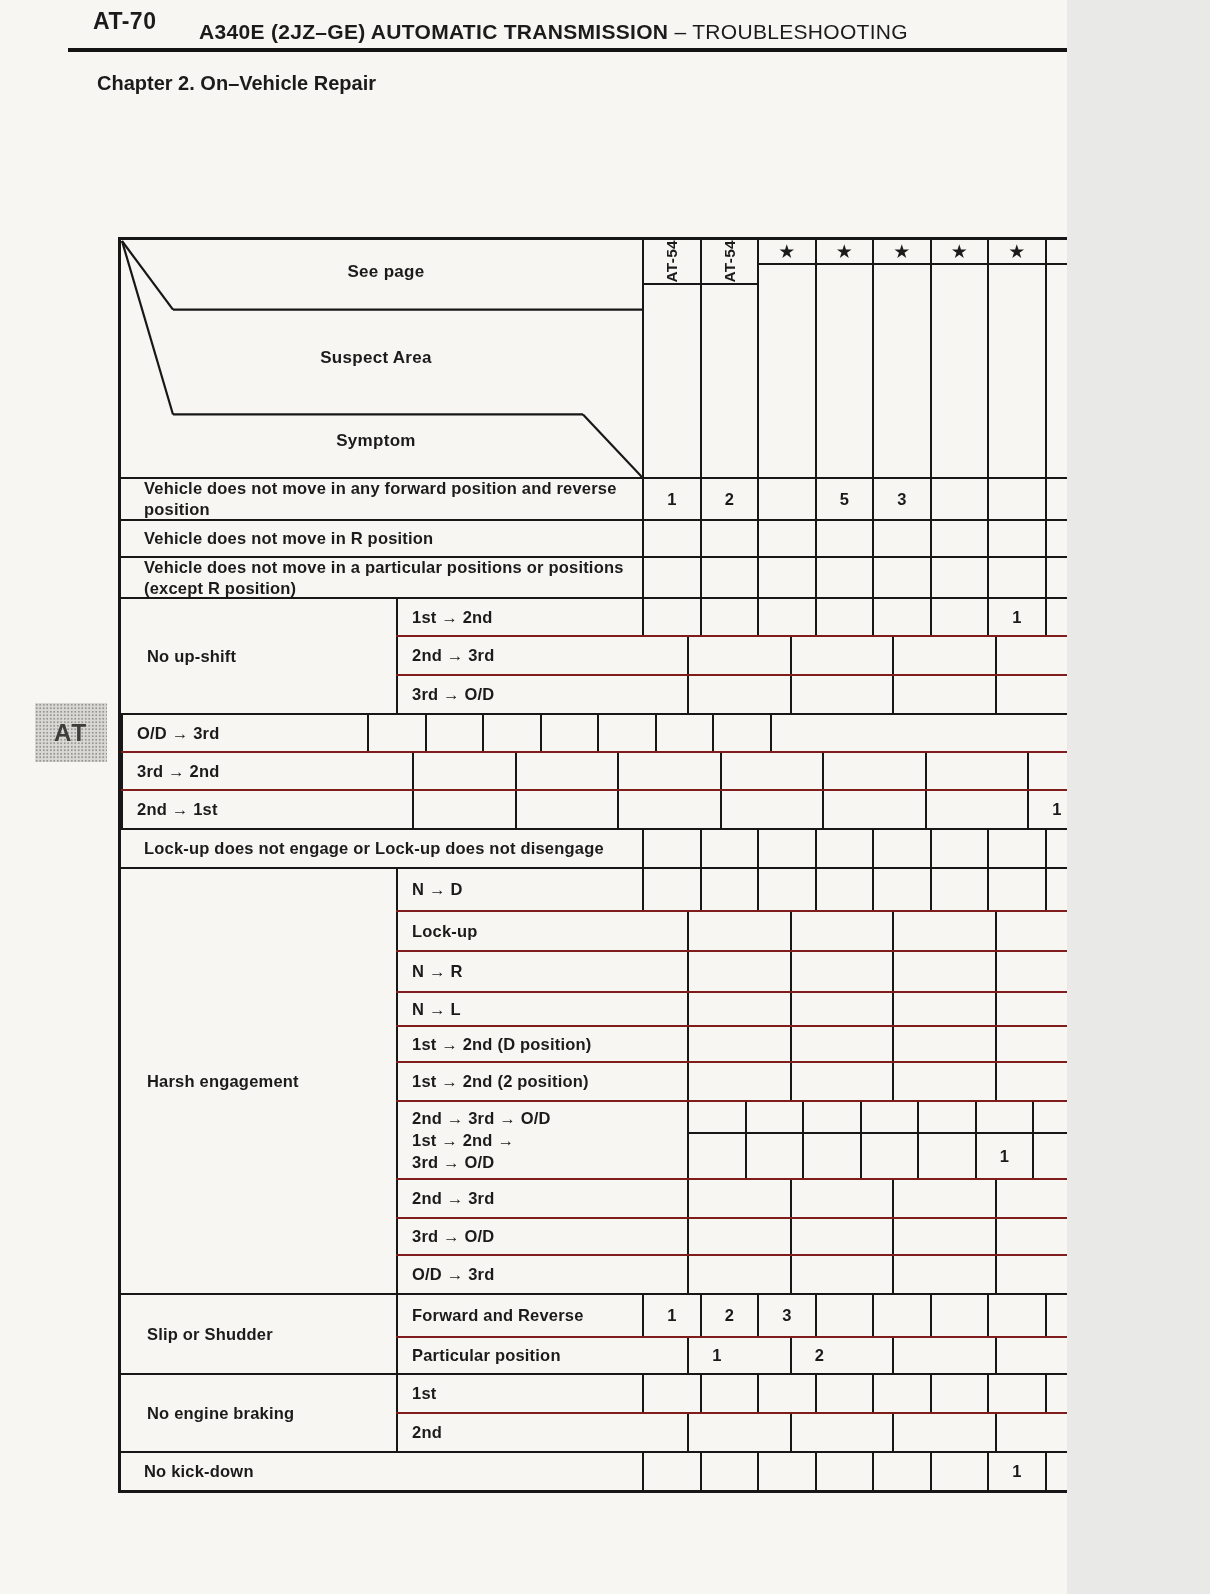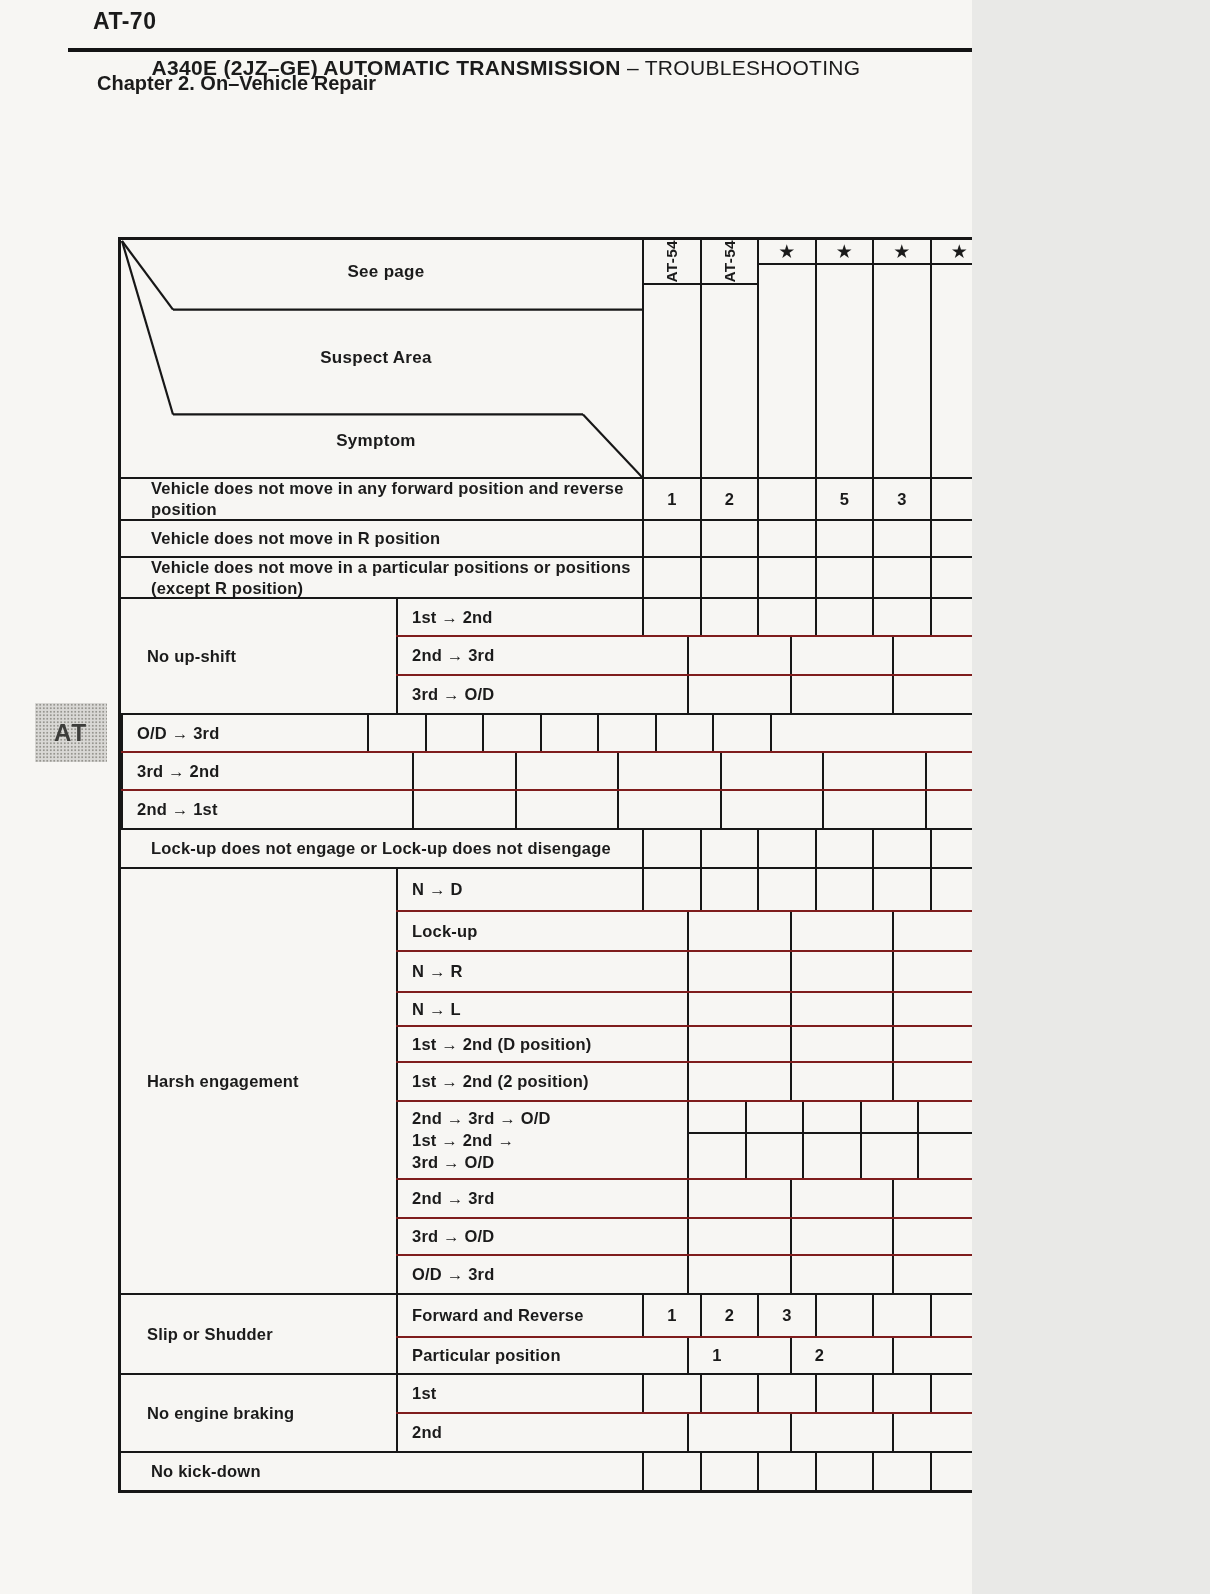--- a/index.html
+++ b/index.html
@@ -1,34 +1,33 @@
 <!DOCTYPE html>
 <html><head>
 <meta charset="utf-8">
 <style>
   * { box-sizing: border-box; margin: 0; padding: 0; }
   html,body { background:#e9e9e7; }
   .page {
     position: relative;
-    width: 972px; height: 1594px;
+    width: 1067px; height: 1594px;
     background: #f7f6f3;
     font-family: "Liberation Sans", sans-serif;
     color: #1b1b1b;
     overflow: hidden;
   }
   
   .pagenum {
     position: absolute; left: 93px; top: 8px;
     font-size: 23px; font-weight: 700; letter-spacing: 0.5px;
   }
   .ptitle {
     position: absolute; left: 60px; right: 20px; top: 20px;
     text-align: center; font-size: 21px; letter-spacing: 0.3px;
     white-space: nowrap;
-    margin-top: 36px;
   }
   .ptitle .t-main { font-weight: 700; }
   .ptitle .t-sec  { font-weight: 400; }
   .hrule {
     position: absolute; left: 68px; top: 48px; width: 1139px; height: 4px;
     background: #141414;
   }
   .chapter   { position: absolute; left: 97px;  top: 72px;  font-size: 20px; font-weight: 700; }
   .subchapter{ position: absolute; left: 143px; top: 103px; font-size: 20px; font-weight: 700; }
 
@@ -75,21 +74,21 @@
     line-height: 1.12; letter-spacing: 0.3px;
   }
   .hlabel .vert { height: 100%; padding-top: 10px; }
   .star { font-size: 19px; font-weight: 400; }
 
   
   .tsection { display: flex; }
   .tsection + .tsection { border-top: 2px solid #171717; }
   .sym1 {
     flex: 0 0 521px; display: flex; align-items: center;
-    padding-left: 30px; font-size: 16.5px; font-weight: 700;
+    padding-left: 23px; font-size: 16.5px; font-weight: 700;
     white-space: pre-line; line-height: 1.25; letter-spacing: 0.2px;
   }
   .glabel {
     flex: 0 0 275px; display: flex; align-items: center;
     padding-left: 26px; font-size: 16.5px; font-weight: 700; letter-spacing: 0.2px;
   }
   .sublist { flex: 1; display: flex; flex-direction: column; }
   .srow2 { display: flex; }
   .srow2 + .srow2 { border-top: 2px solid #7f1d1d; gap: 45px; }
   .sym2 {

